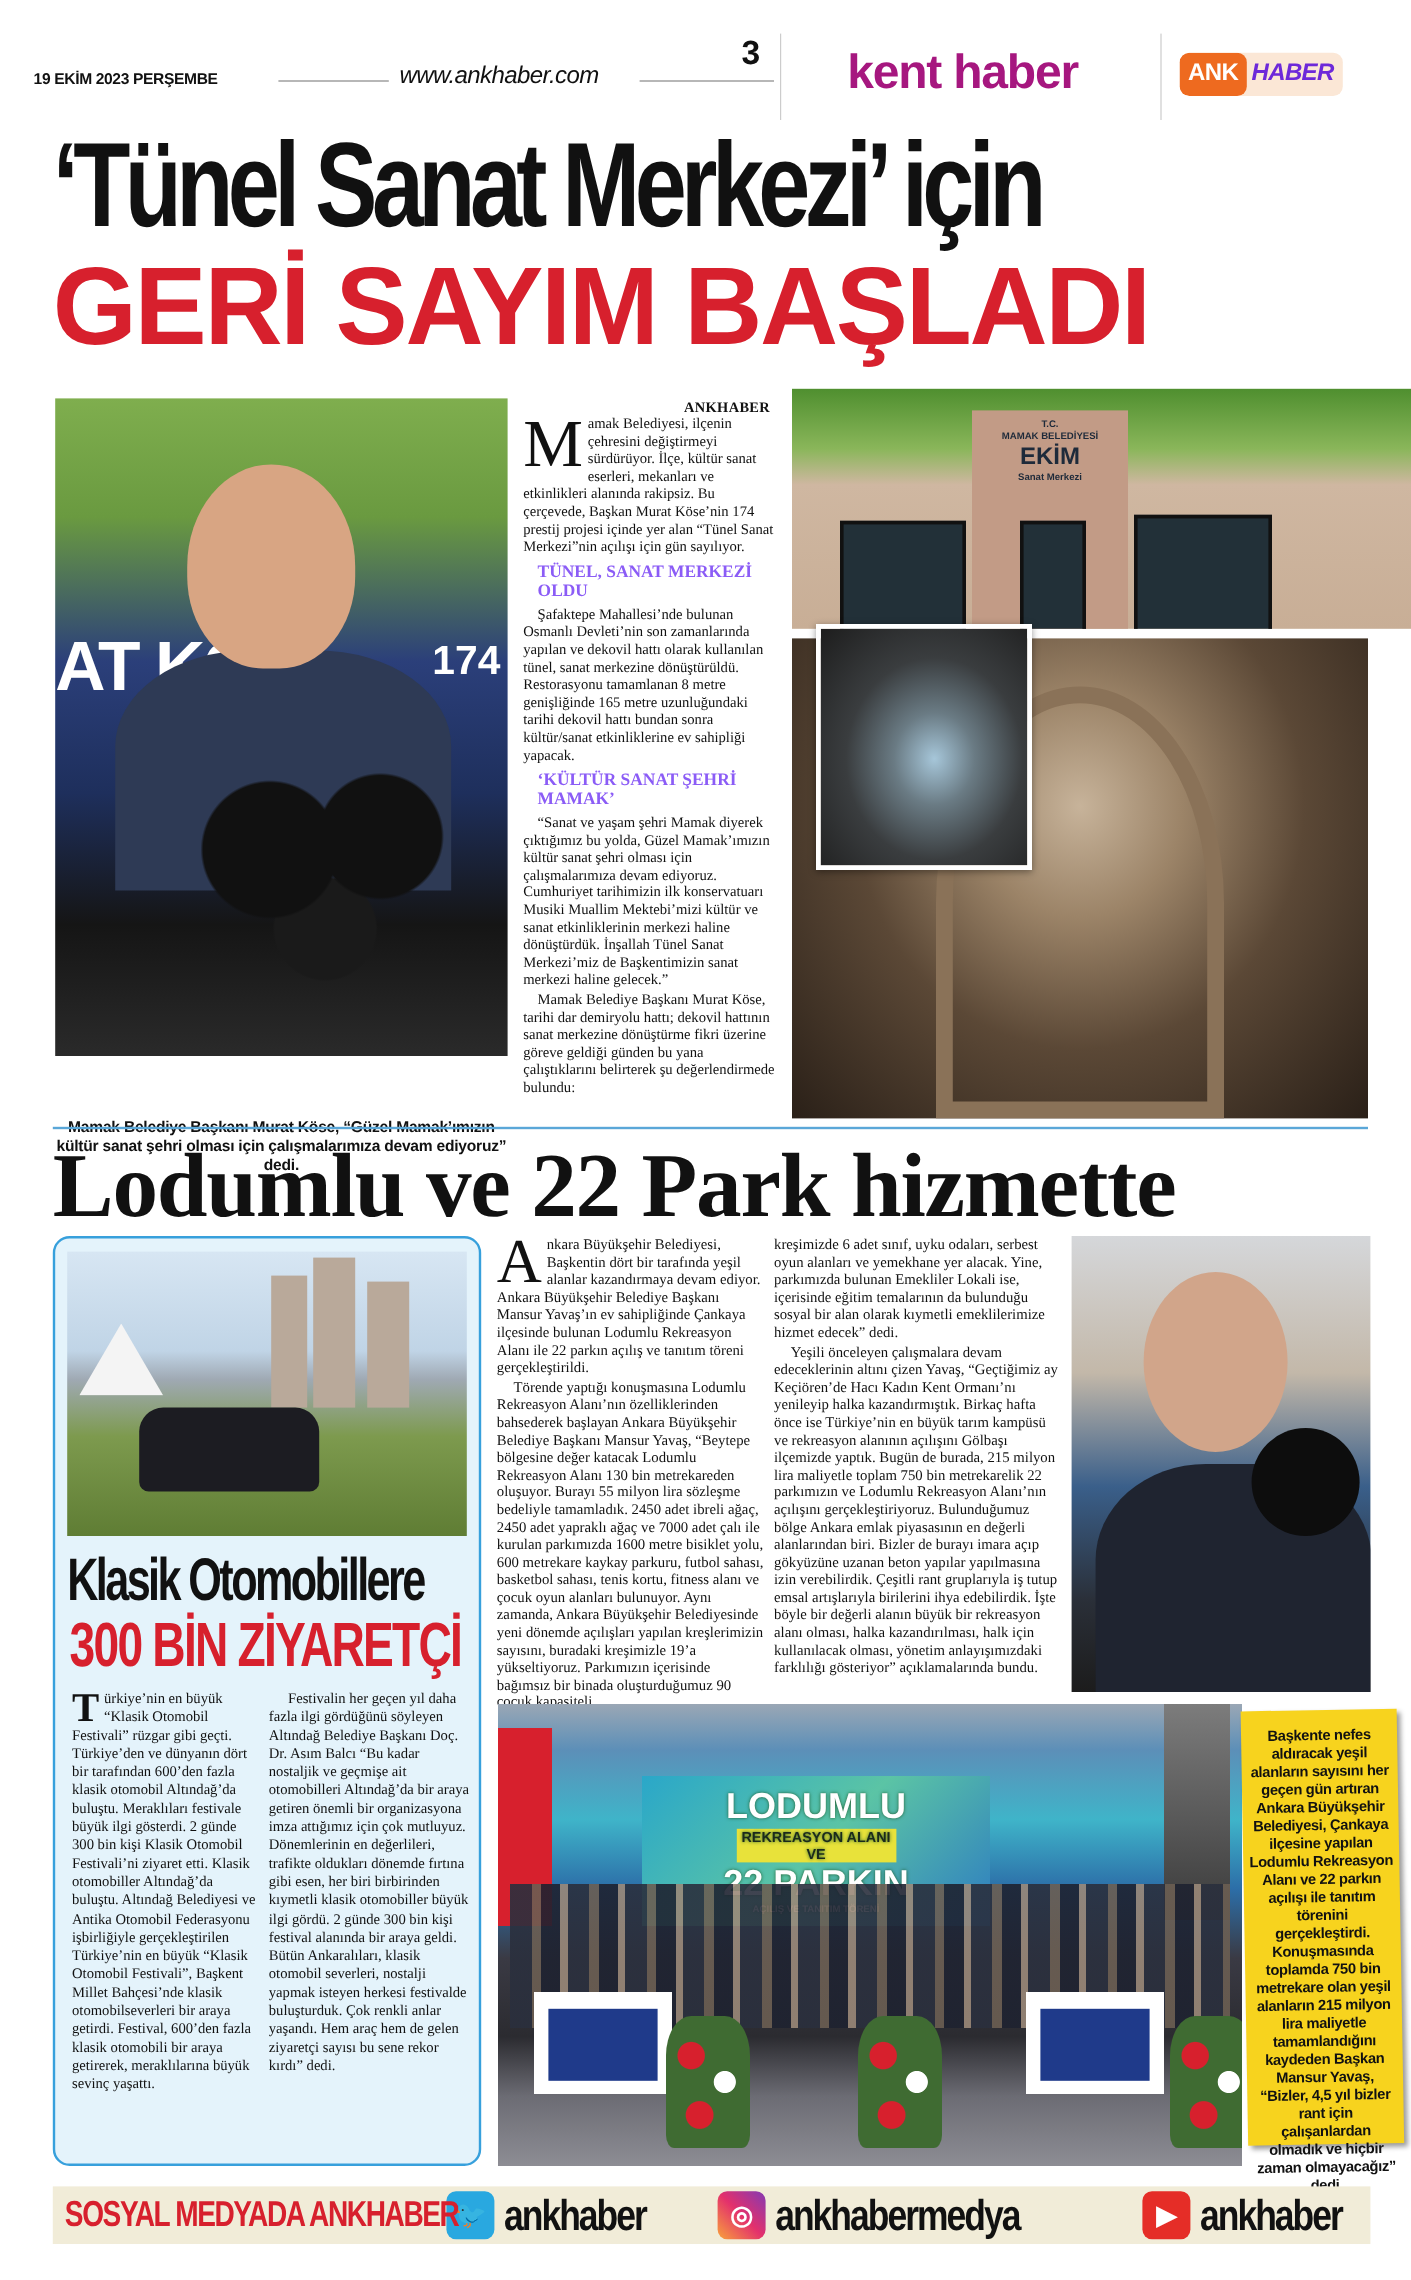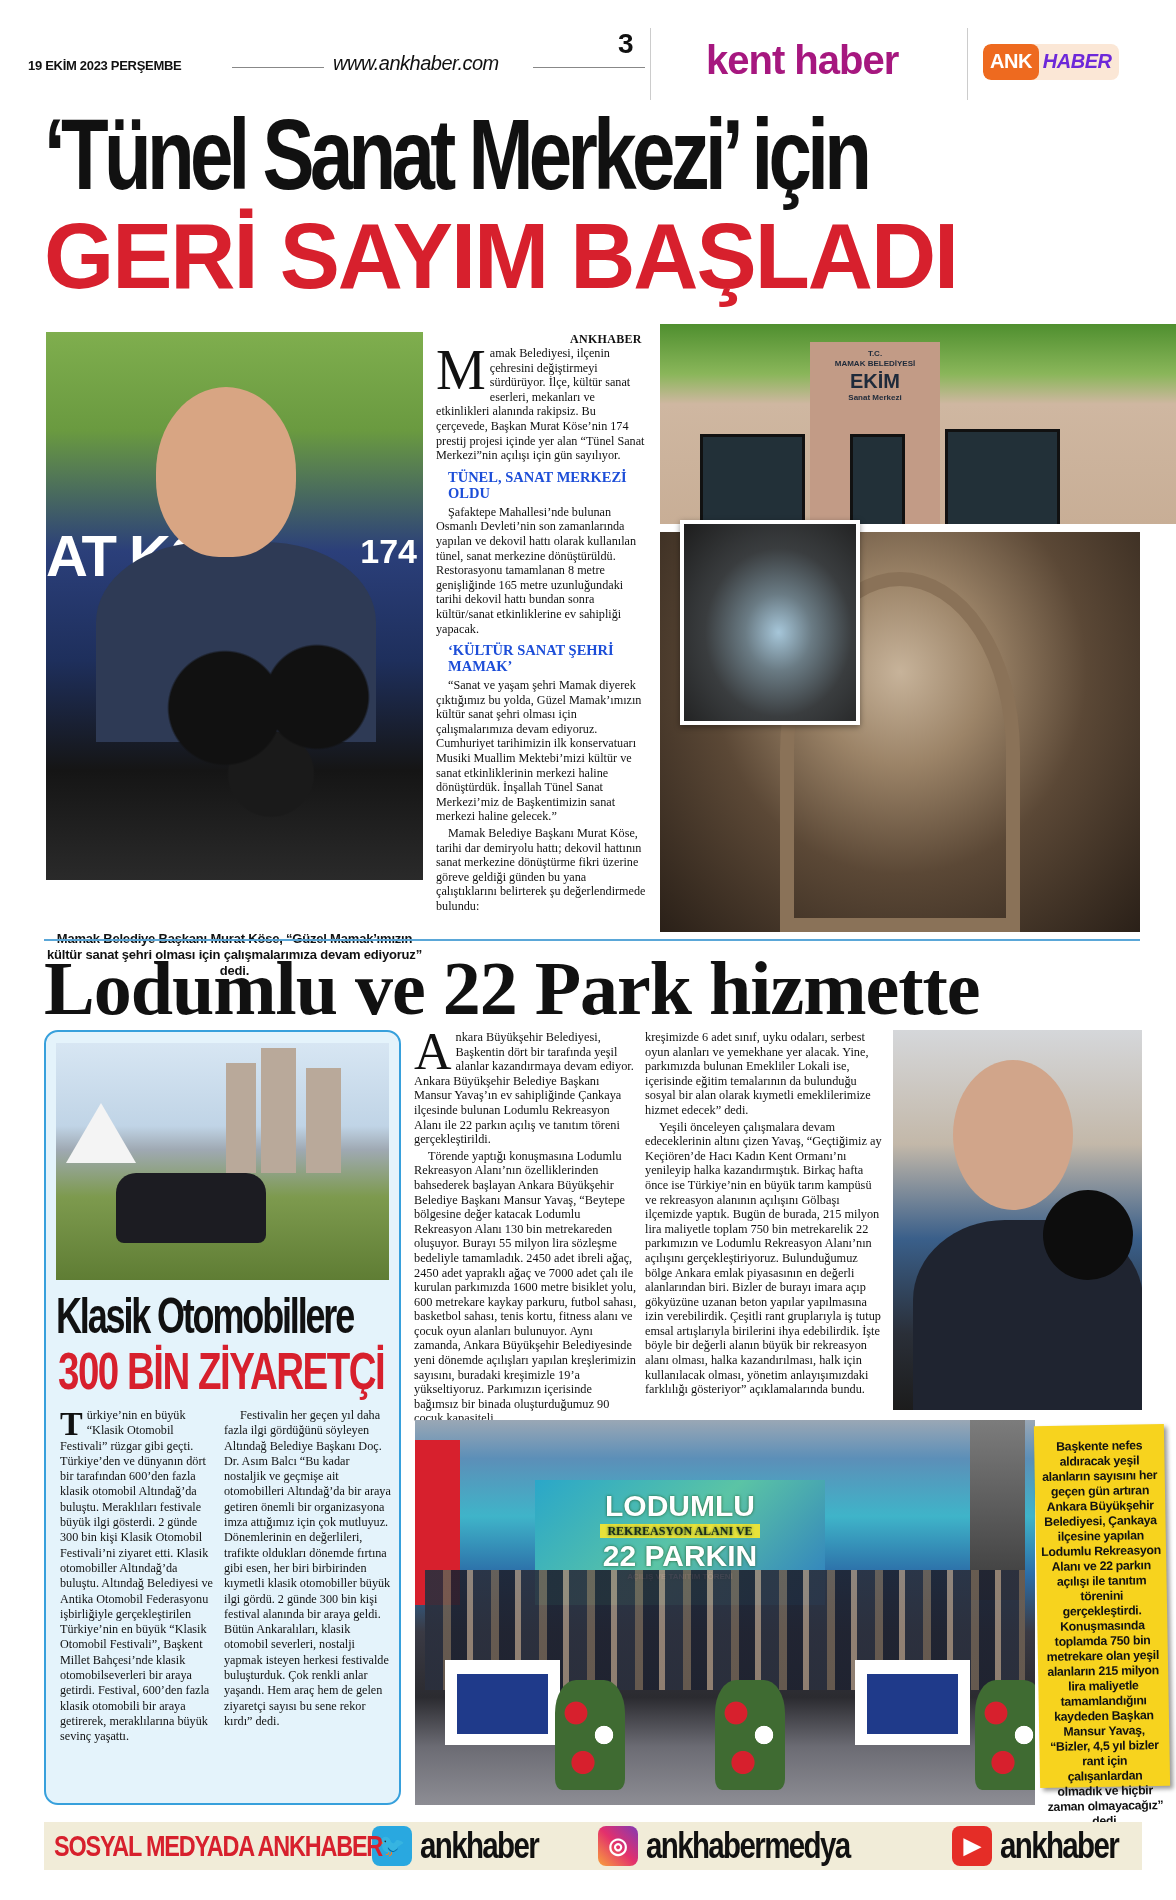--- a/index.html
+++ b/index.html
@@ -41,21 +41,21 @@
   .ph-tunnel-in { left: 660px; top: 532px; width: 480px; height: 400px; background: radial-gradient(ellipse at 50% 35%, #c7b39a 0%, #9c8468 25%, #5b4836 55%, #2a2018 100%); }
   .ph-tunnel-in .arc { position: absolute; left: 120px; top: 40px; width: 240px; height: 360px; border-radius: 50% 50% 0 0; border: 14px solid #8a7258; }
   .ph-inset { left: 680px; top: 520px; width: 180px; height: 205px; border: 4px solid #fff; background: radial-gradient(ellipse at 55% 55%, #a6c6d9 0%, #6a7b84 25%, #3a3d3f 55%, #1d1d1d 100%); box-shadow: 0 2px 6px rgba(0,0,0,.4); }
 
   
   .byline { left: 570px; top: 332px; font: bold 12px "Liberation Serif", serif; letter-spacing: 0.3px; }
   .col1 { left: 436px; top: 346px; width: 212px; font-size: 12.2px; line-height: 14.6px; text-align: left; }
   .col1 p { text-indent: 12px; margin-bottom: 2px; }
   .col1 p.first { text-indent: 0; }
   .dropcap { float: left; font: 56px "Liberation Serif", serif; line-height: 44px; margin: 2px 4px 0 0; }
-  .subhead { color: #1d4ed8; font: bold 14.5px "Liberation Serif", serif; line-height: 16px; margin: 6px 0 4px 12px; }
+  .subhead { color: #8b5cf6; font: bold 14.5px "Liberation Serif", serif; line-height: 16px; margin: 6px 0 4px 12px; }
 
   .sep1 { left: 44px; top: 939px; width: 1096px; height: 2px; background: #5aa7d8; }
 
   
   .h2 { left: 44px; top: 946px; width: 1100px; font: bold 76px "Liberation Serif", serif; letter-spacing: -1px; white-space: nowrap; line-height: 84px; }
 
   
   .klasik-box { left: 44px; top: 1030px; width: 357px; height: 775px; background: #e4f3fb; border: 2px solid #37a0dc; border-radius: 14px; }
   .ph-car { left: 56px; top: 1043px; width: 333px; height: 237px; background: linear-gradient(180deg,#d7e6f3 0%,#c0d4e6 35%,#9fa9b3 45%,#7d9a4e 65%,#5f7d34 100%); }
   .ph-car .car { position: absolute; left: 60px; top: 130px; width: 150px; height: 70px; background: #1c1c22; border-radius: 20px 20px 8px 8px; }
@@ -78,21 +78,21 @@
   .dropcap3 { float: left; font: 52px "Liberation Serif", serif; line-height: 40px; margin: 2px 4px 0 0; }
 
   .ph-yavas { left: 893px; top: 1030px; width: 249px; height: 380px; background: linear-gradient(180deg,#d5d7da 0%,#c3b8a9 30%,#3a5f8a 55%,#2a2f38 80%,#1c1c1c 100%); }
   .ph-yavas .face { position: absolute; left: 60px; top: 30px; width: 120px; height: 150px; border-radius: 50%; background: #d1a58a; }
   .ph-yavas .suit { position: absolute; left: 20px; top: 190px; width: 230px; height: 200px; border-radius: 40% 40% 0 0; background: #1f2430; }
   .ph-yavas .mic { position: absolute; left: 150px; top: 160px; width: 90px; height: 90px; border-radius: 50%; background: #0d0d0d; }
 
   .ph-ribbon { left: 415px; top: 1420px; width: 620px; height: 385px; background: linear-gradient(180deg,#9aa7b5 0%,#5c8fb8 10%,#3fb4c9 25%,#2c6ea8 40%,#3a3a44 55%,#2b2b30 72%,#6c6c74 85%,#8d8d94 100%); }
   .ph-ribbon .screen { position: absolute; left: 120px; top: 60px; width: 290px; height: 125px; background: linear-gradient(135deg,#2aa7c9,#5bc4a5,#2d7cc1); }
   .ph-ribbon .screen-t { position: absolute; left: 120px; top: 70px; width: 290px; text-align: center; color: #fff; font: bold 30px "Liberation Sans", sans-serif; line-height: 32px; text-shadow: 0 0 3px #1f5b2b; }
-  .ph-ribbon .screen-t span { display: block; font-size: 12px; line-height: 14px; color: #1b2a1b; background: #e8e23a; margin: 2px auto; width: 160px; font-family: Liberation Serif, serif; }
+  .ph-ribbon .screen-t span { display: block; font-size: 12px; line-height: 14px; color: #1b2a1b; background: #e8e23a; margin: 2px auto; width: 133px; }
   .ph-ribbon .flag { position: absolute; left: 0; top: 20px; width: 45px; height: 165px; background: #d7202d; }
   .ph-ribbon .ataturk { position: absolute; right: 10px; top: 0; width: 55px; height: 180px; background: linear-gradient(180deg,#7c7c7c,#3a3a3a); }
   .ph-ribbon .crowd { position: absolute; left: 10px; top: 150px; width: 600px; height: 120px; background: repeating-linear-gradient(90deg,#2a2f3d 0 18px,#6b5e52 18px 26px,#1e2230 26px 42px,#9a8878 42px 48px); opacity: .9; }
   .ph-ribbon .podium { position: absolute; top: 240px; width: 115px; height: 85px; background: #fff; }
   .ph-ribbon .podium i { position: absolute; left: 12px; top: 14px; width: 91px; height: 60px; background: #1f3a8a; }
   .ph-ribbon .flowers { position: absolute; top: 260px; width: 70px; height: 110px; background: radial-gradient(circle at 30% 30%, #d7202d 12%, transparent 13%), radial-gradient(circle at 70% 50%, #fff 12%, transparent 13%), radial-gradient(circle at 40% 75%, #d7202d 12%, transparent 13%), #3f6b32; border-radius: 30% 30% 10% 10%; }
 
   .yellow-note { left: 1037px; top: 1425px; width: 130px; height: 362px; background: #f7d31e; transform: rotate(-1deg); box-shadow: 3px 3px 4px rgba(0,0,0,.4); padding: 14px 4px; font: bold 12.3px "Liberation Sans", sans-serif; line-height: 15px; text-align: center; letter-spacing: -0.3px; }
 
   

